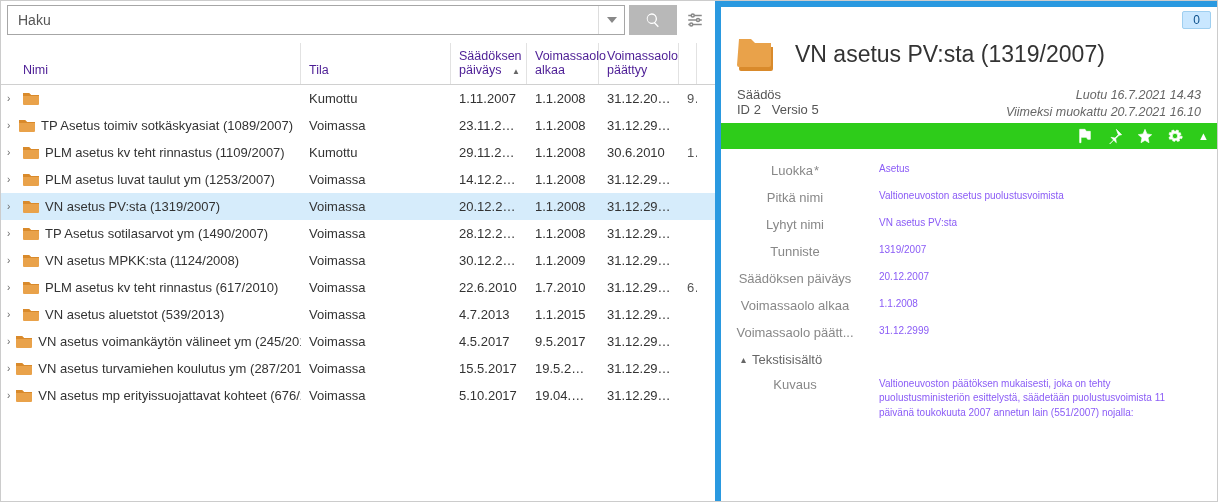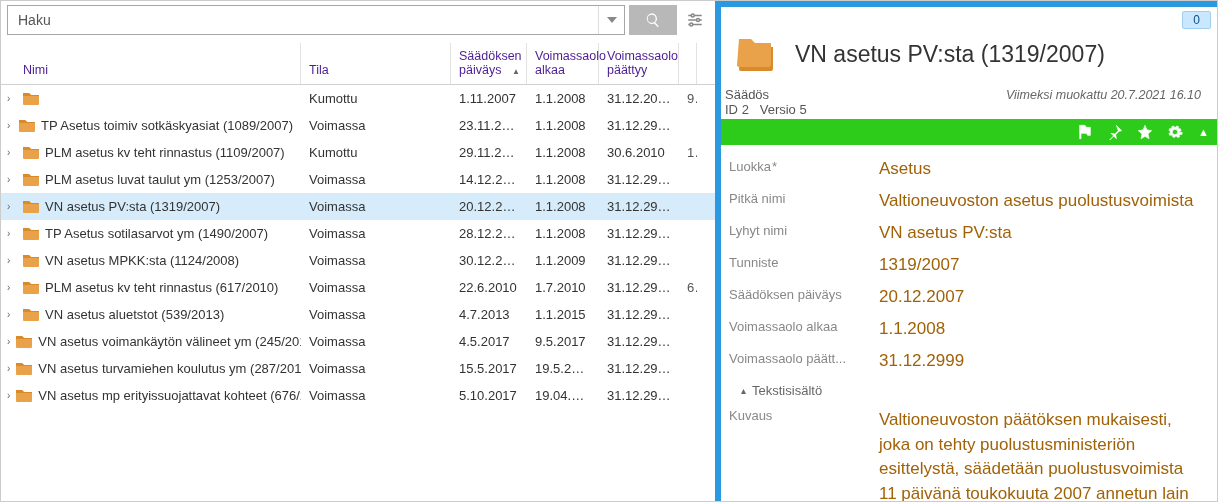--- a/index.html
+++ b/index.html
@@ -43,32 +43,32 @@
   .row .cell-vp { width:80px; }
   .row .cell-x  { width:18px; color:#555; }
 
   
   .right { flex:1; display:flex; flex-direction:column; border-top:6px solid #2a99e0; background:#fff; position:relative; overflow:hidden;}
   .tabstrip { height:22px; display:flex; justify-content:flex-end; padding-right:6px; gap:6px; align-items:flex-end;}
   .tab-badge { background:#c9e7ff; color:#0b4f8a; font-size:12px; padding:1px 10px; border-radius:2px; border:1px solid #9fcff0;}
   .header { display:flex; align-items:center; gap:18px; padding:6px 16px 14px 16px; }
   .big-folder svg { display:block; }
   .title { font-size:23px; font-weight:400; color:#333; }
-  .meta { display:flex; padding:0 16px 2px 4px; font-size:13px; color:#555; gap:20px;}
+  .meta { display:flex; padding:0 16px 2px 16px; font-size:13px; color:#555; gap:20px;}
   .meta-left { flex:1; }
   .meta-right { text-align:right; font-style:italic; color:#666; font-size:12.5px; line-height:1.35;}
   .greenbar { height:26px; background:#2ecc1a; display:flex; justify-content:flex-end; align-items:center; padding-right:8px; gap:12px; }
   .greenbar .ico { color:#fff; width:18px; height:18px; display:flex; align-items:center; justify-content:center; }
   .greenbar .ico svg { fill:#fff; stroke:#fff; }
   .greenbar .tri { color:#fff; font-size:11px; margin-left:2px;}
 
   .props { padding:14px 16px 8px 8px; overflow-y:auto; flex:1;}
   .prow { display:flex; margin-bottom:12px; }
-  .plabel { width:150px; text-align:left; color:#888; font-size:13px; padding-right:18px; }
-  .pval { flex:1; color:#a16207; font-size:17px; }
+  .plabel { width:150px; text-align:center; color:#888; font-size:13px; padding-right:18px; }
+  .pval { flex:1; color:#8b5cf6; font-size:10px; }
   .req::after { content:"*"; color:#888; margin-left:1px;}
   .section { display:flex; align-items:center; gap:6px; color:#666; font-size:13px; margin:6px 0 10px 12px; }
   .section .arw { font-size:10px; }
   .desc { line-height:1.45; }
 
 </style>
 </head>
 <body>
 
 <div class="app">
@@ -337,20 +337,24 @@
       <div class="meta-left">
         <div>Säädös</div>
         <div>
           <span>ID</span>
           <span>2</span>&nbsp;&nbsp;
           <span>Versio</span>
           <span>5</span>
         </div>
       </div>
       <div class="meta-right">
+        <div>
+          <span>Luotu</span>
+          <span>16.7.2021 14.43</span>
+        </div>
         <div>
           <span>Viimeksi muokattu</span>
           <span>20.7.2021 16.10</span>
         </div>
       </div>
     </div>
     <div class="greenbar">
       <span class="ico">
           <svg width="16" height="16" viewBox="0 0 24 24">
             <path d="M4 2v20h2v-8h8l2 3h4V5h-6l-2-3z"></path>

